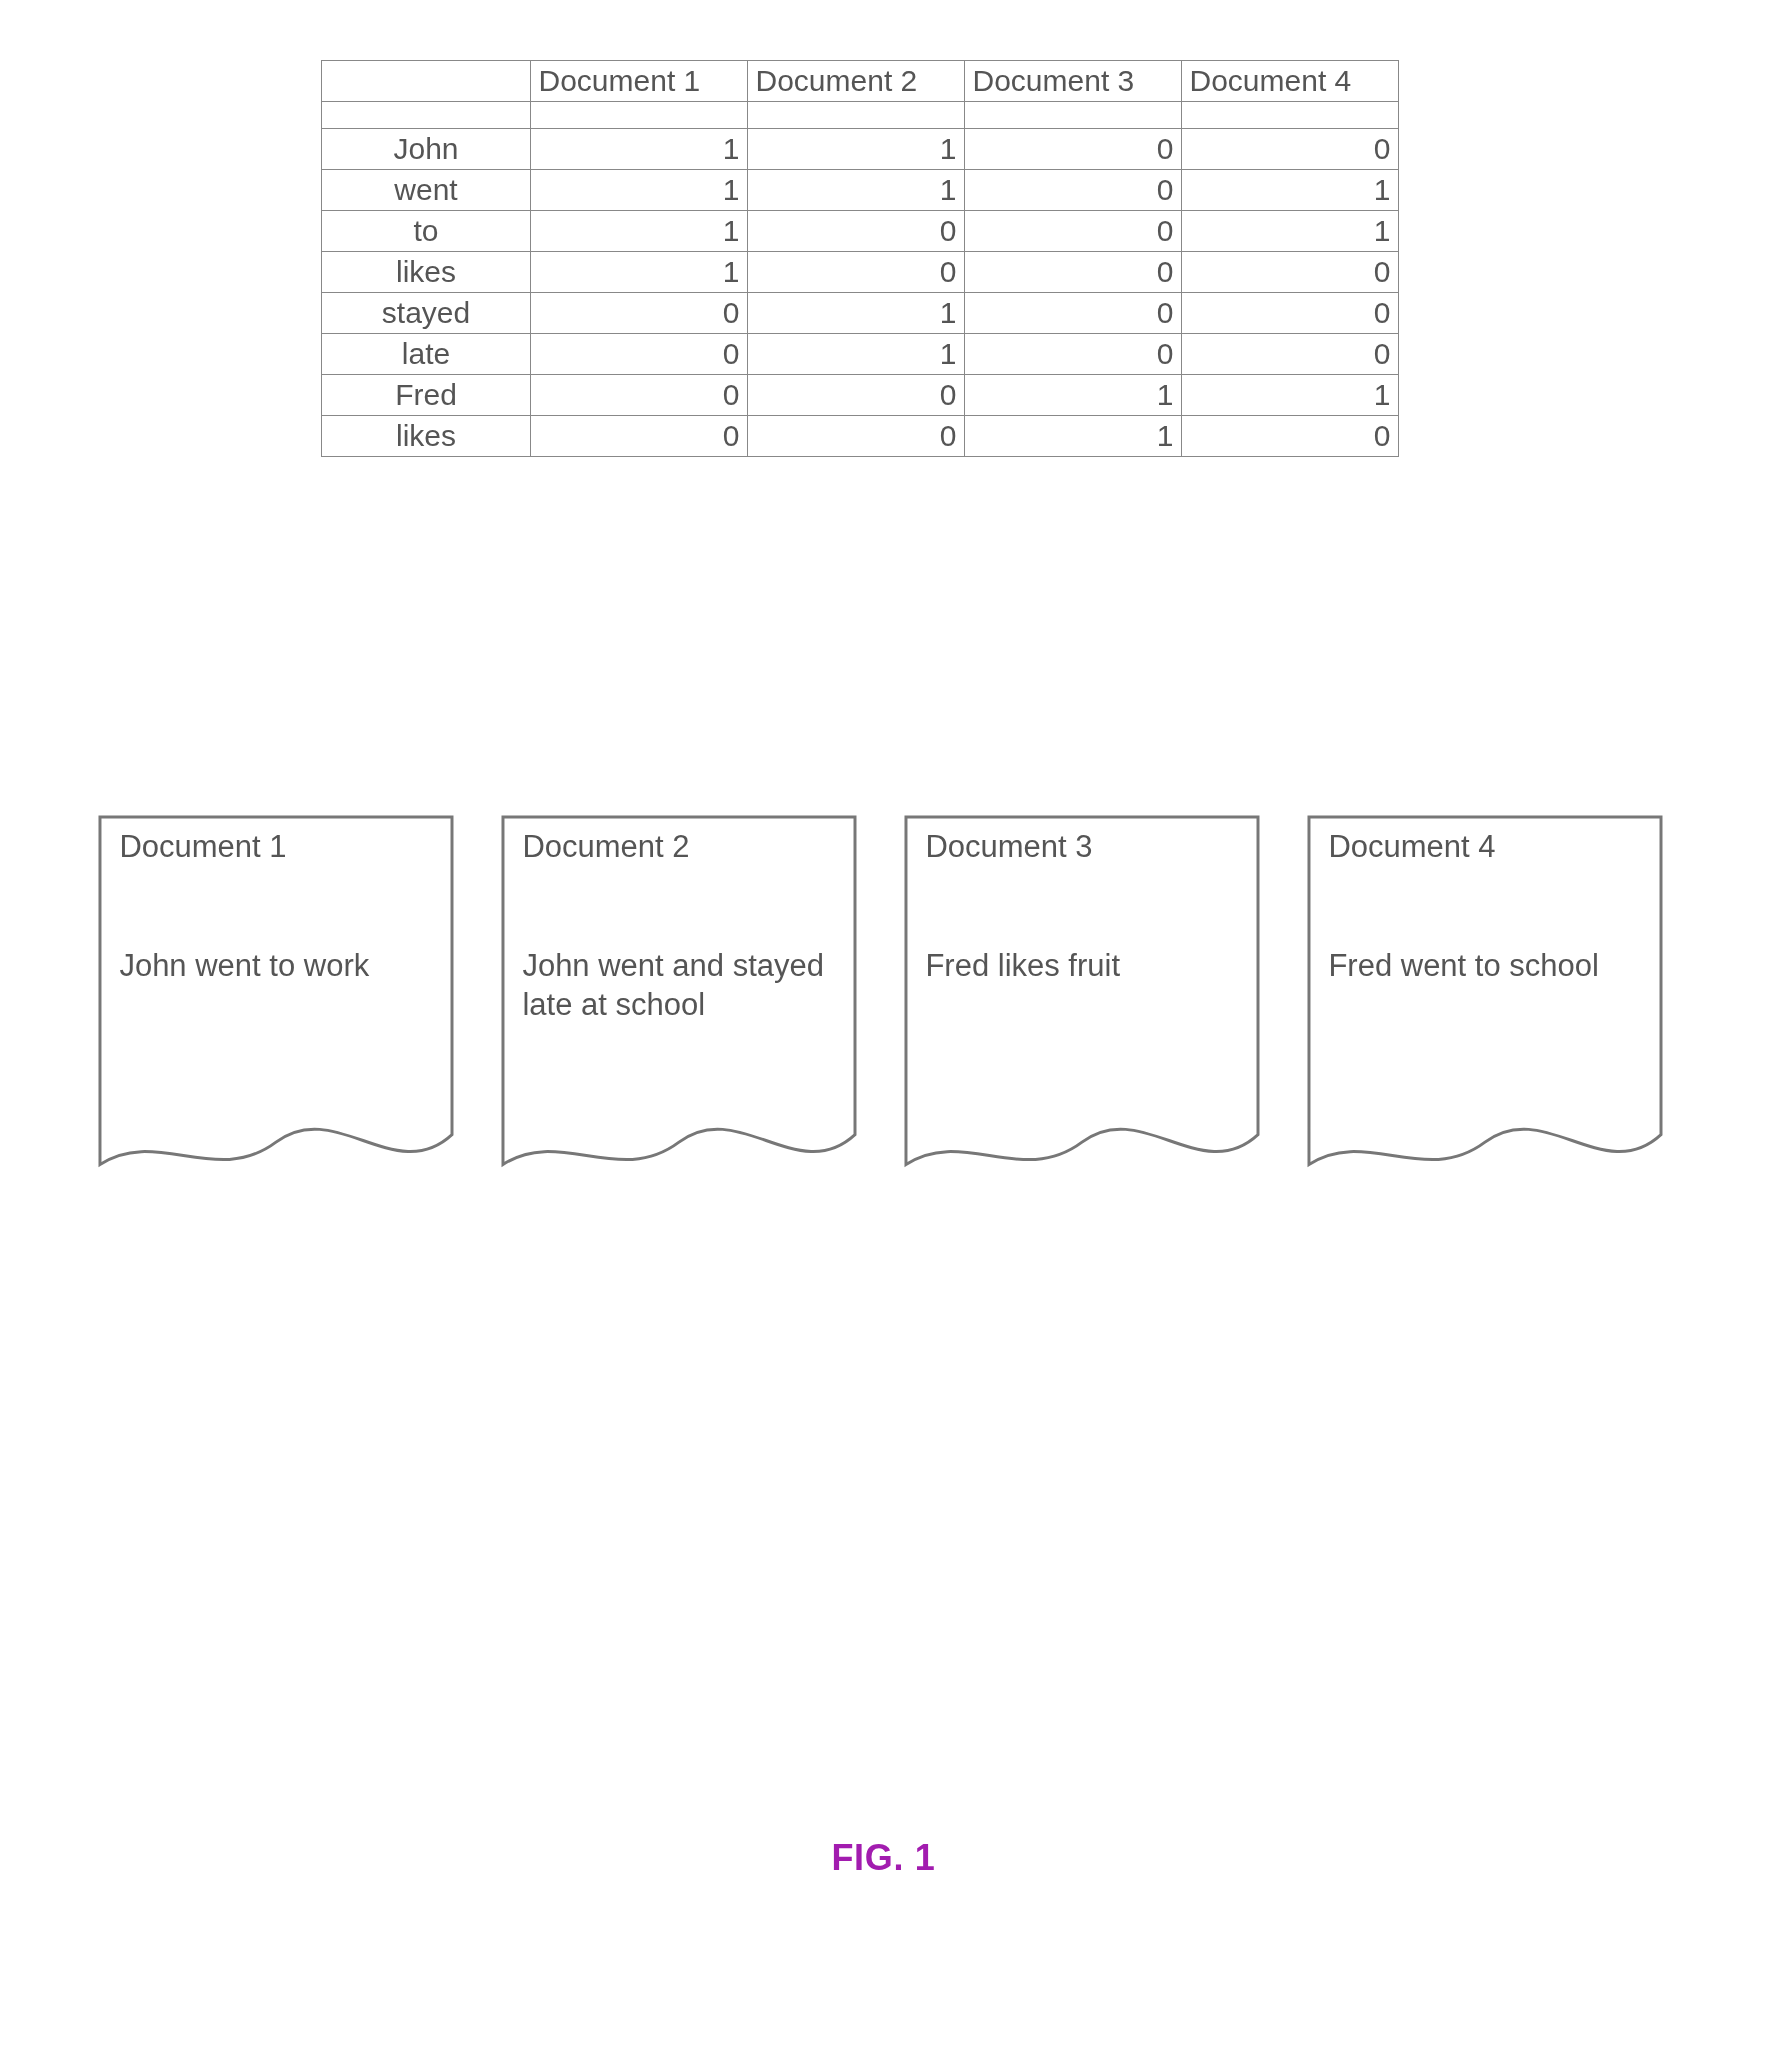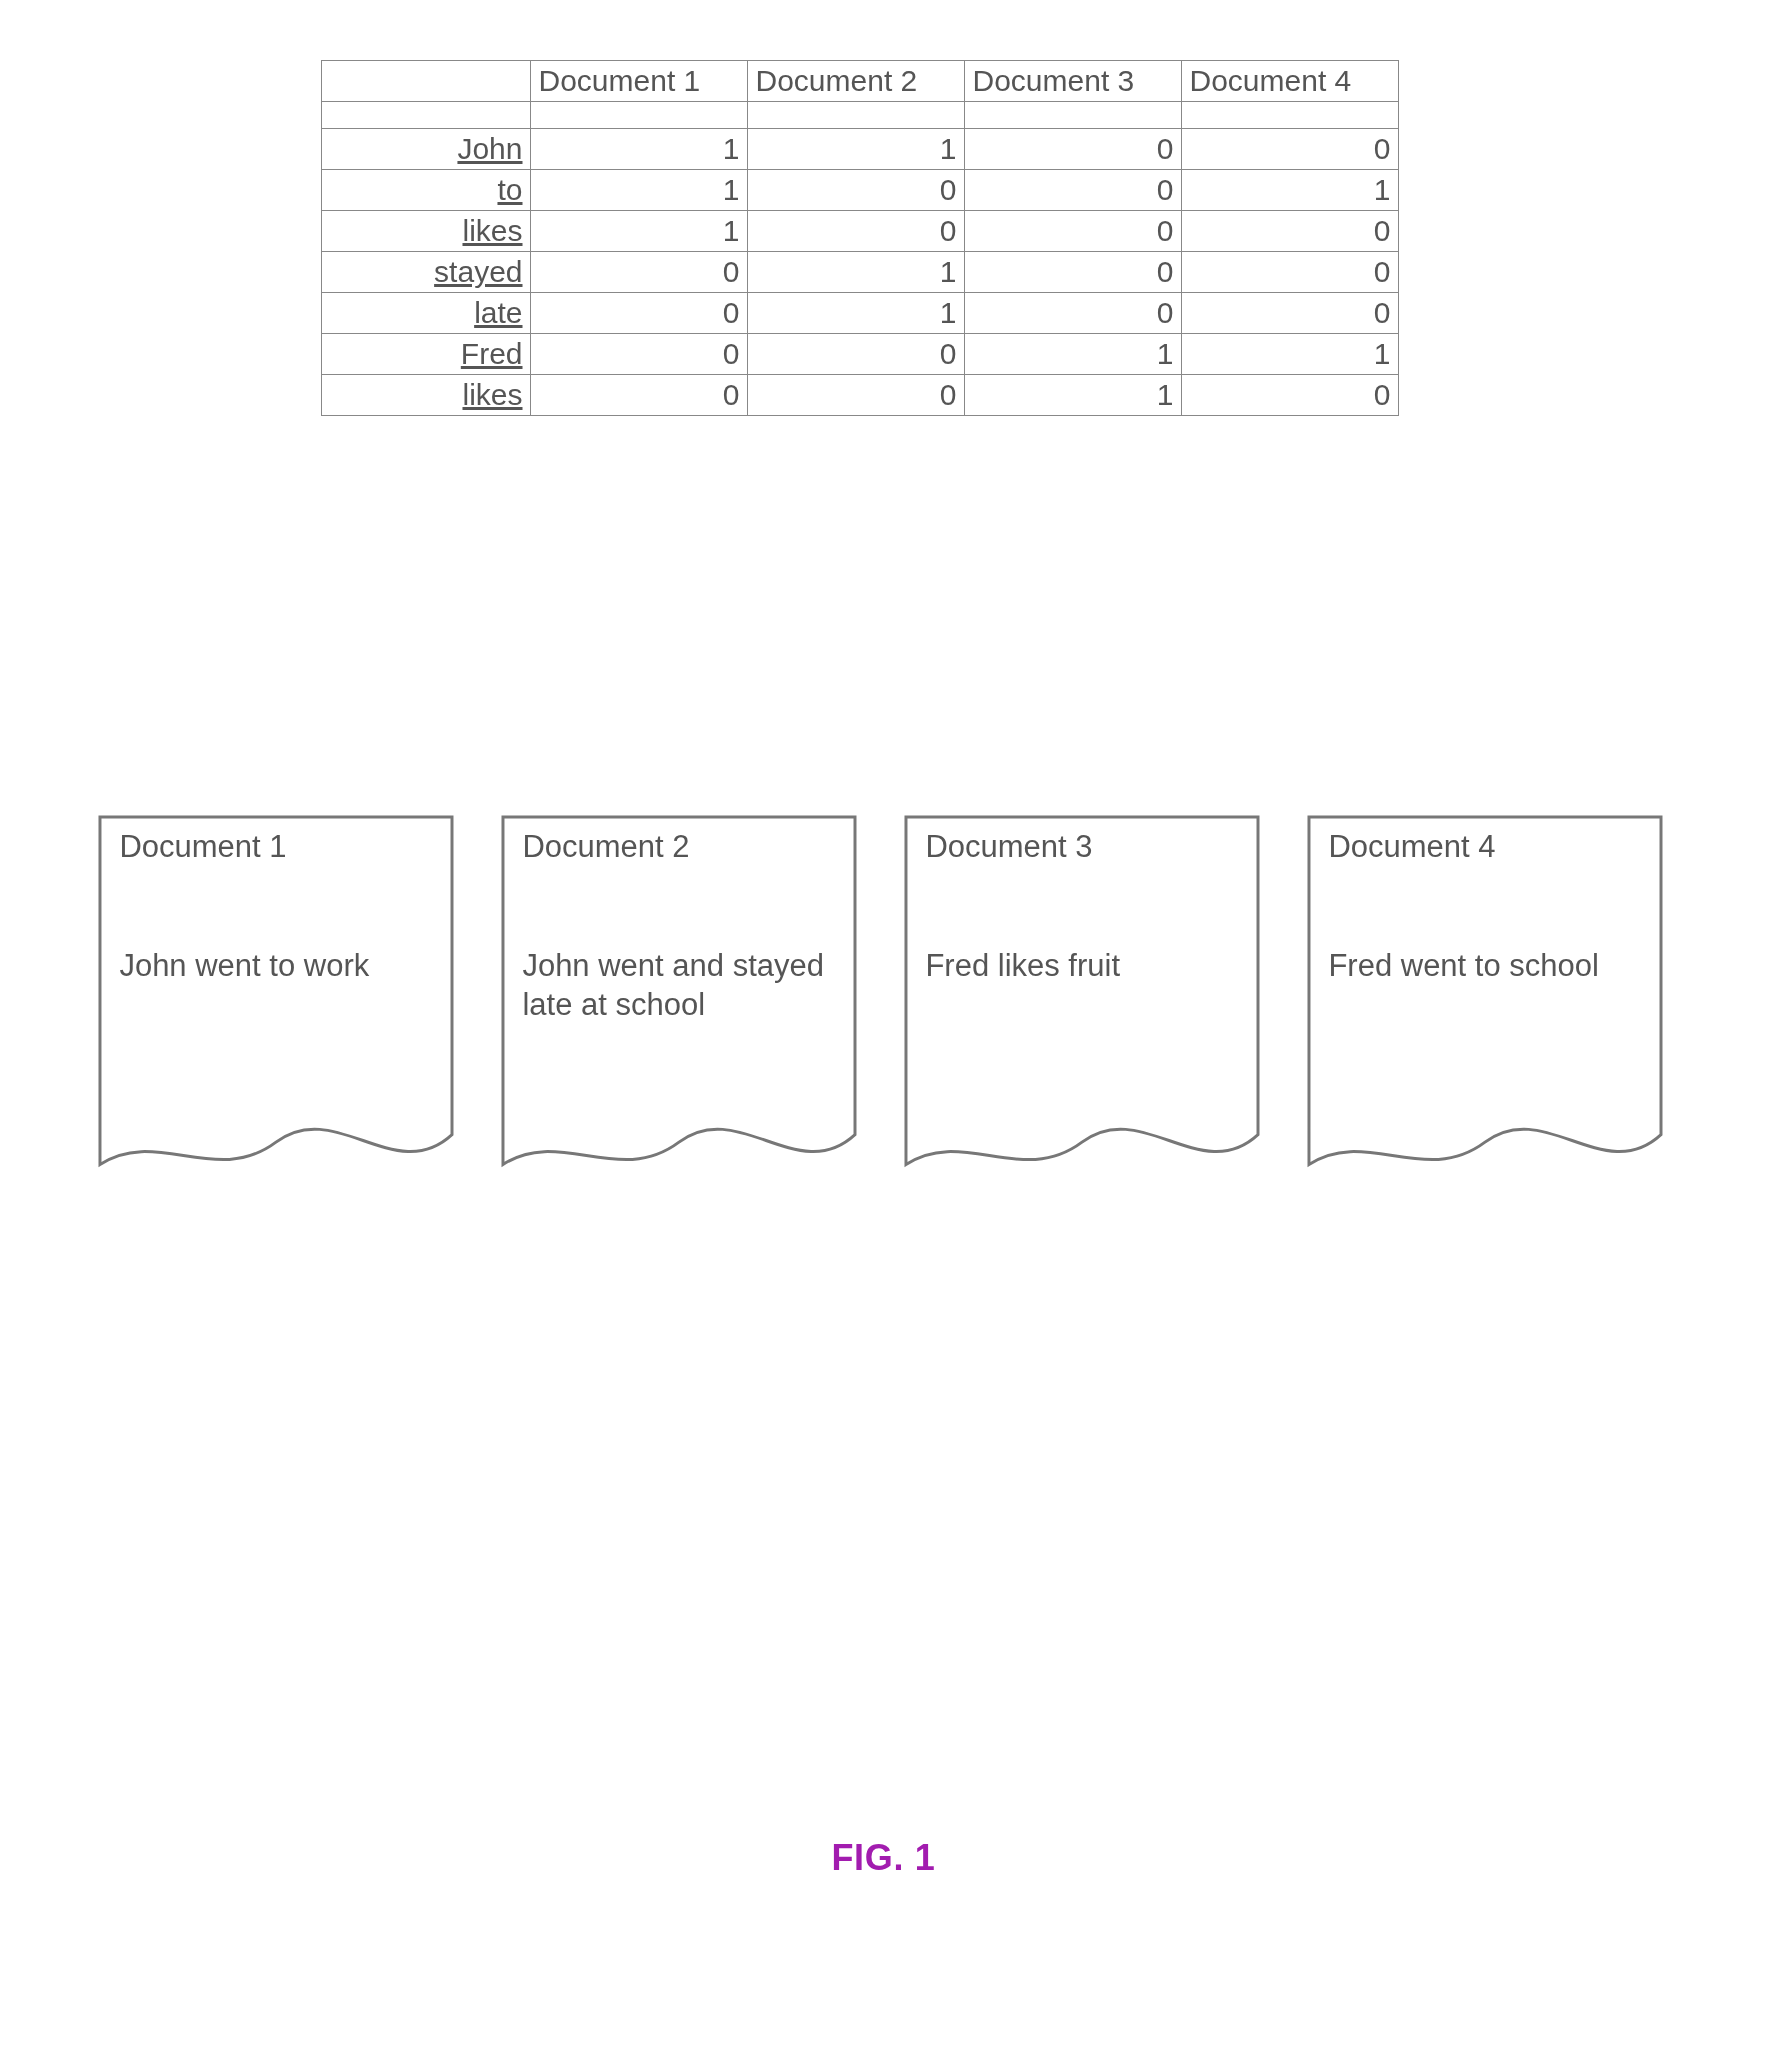--- a/index.html
+++ b/index.html
@@ -25,23 +25,22 @@
     font-size: 30px;
   }
   .tbl th, .tbl td {
     border: 1.5px solid #888;
     padding: 3px 7.5px;
     height: 39px;
     box-sizing: border-box;
   }
   .tbl th.rowhdr, .tbl td.rowhdr {
     width: 209px;
-    text-align: right;
+    text-align: center;
     font-weight: normal;
-    text-decoration: underline;
   }
   .tbl th.colhdr {
     width: 217px;
     text-align: left;
     font-weight: normal;
   }
   .tbl td.val {
     width: 217px;
     text-align: right;
   }
@@ -117,20 +116,27 @@
     </thead>
     <tbody>
         <tr>
           <td class="rowhdr">John</td>
           <td class="val">1</td>
           <td class="val">1</td>
           <td class="val">0</td>
           <td class="val">0</td>
         </tr>
         <tr>
+          <td class="rowhdr">went</td>
+          <td class="val">1</td>
+          <td class="val">1</td>
+          <td class="val">0</td>
+          <td class="val">1</td>
+        </tr>
+        <tr>
           <td class="rowhdr">to</td>
           <td class="val">1</td>
           <td class="val">0</td>
           <td class="val">0</td>
           <td class="val">1</td>
         </tr>
         <tr>
           <td class="rowhdr">likes</td>
           <td class="val">1</td>
           <td class="val">0</td>

